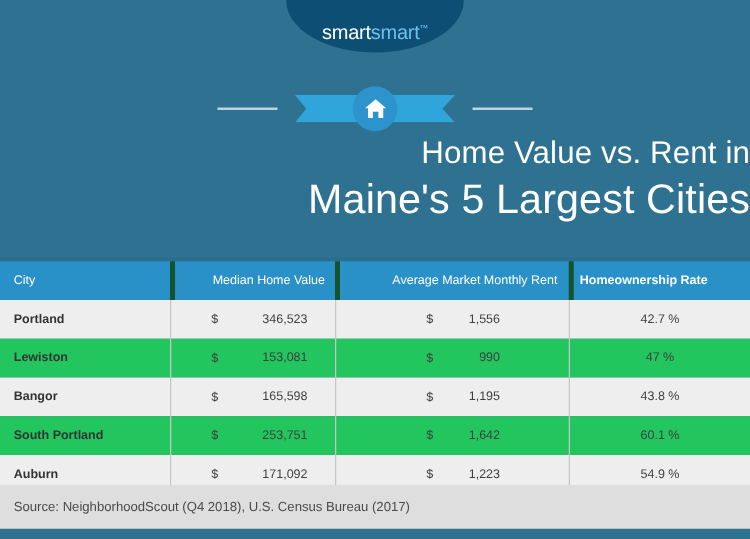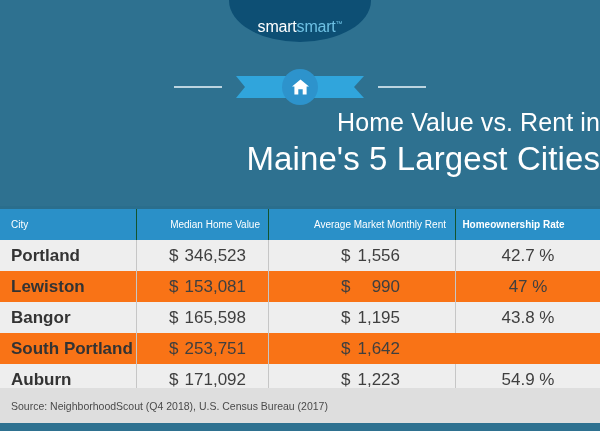--- a/index.html
+++ b/index.html
@@ -143,35 +143,35 @@
     height: 31px;
   }
   .thead .th {
     color: #ffffff;
     font-size: 10px;
     display: flex;
     align-items: center;
     box-sizing: border-box;
   }
   .thead .th + .th {
-    border-left: 1px solid #14532d;
+    border-left: 4px solid #14532d;
   }
   .col-city   { width: 136px; padding-left: 11px; justify-content: flex-start; }
   .col-value  { width: 132px; padding-right: 8px; justify-content: flex-end; }
   .col-rent   { width: 187px; padding-right: 9px; justify-content: flex-end; }
   .col-rate   { width: 116px; justify-content: center; font-weight: bold; }
 
   .row {
     display: flex;
     height: 31px;
     background: #eeeeee;
   }
-  .row.alt { background: #f97316; }
+  .row.alt { background: #22c55e; }
   .row .cell {
-    font-size: 17px;
+    font-size: 10px;
     color: #3f3f3f;
     display: flex;
     align-items: center;
     box-sizing: border-box;
   }
   .row .cell + .cell {
     border-left: 1px solid #c6c6c6;
   }
   .cell.city {
     width: 136px;
@@ -306,20 +306,21 @@
   <div class="row alt">
     <div class="cell city">South Portland</div>
     <div class="cell money value">
       <span class="currency">$</span>
       <span>253,751</span>
     </div>
     <div class="cell money rent">
       <span class="currency">$</span>
       <span>1,642</span>
     </div>
+    <div class="cell rate">60.1 %</div>
   </div>
 
   <div class="row">
     <div class="cell city">Auburn</div>
     <div class="cell money value">
       <span class="currency">$</span>
       <span>171,092</span>
     </div>
     <div class="cell money rent">
       <span class="currency">$</span>

